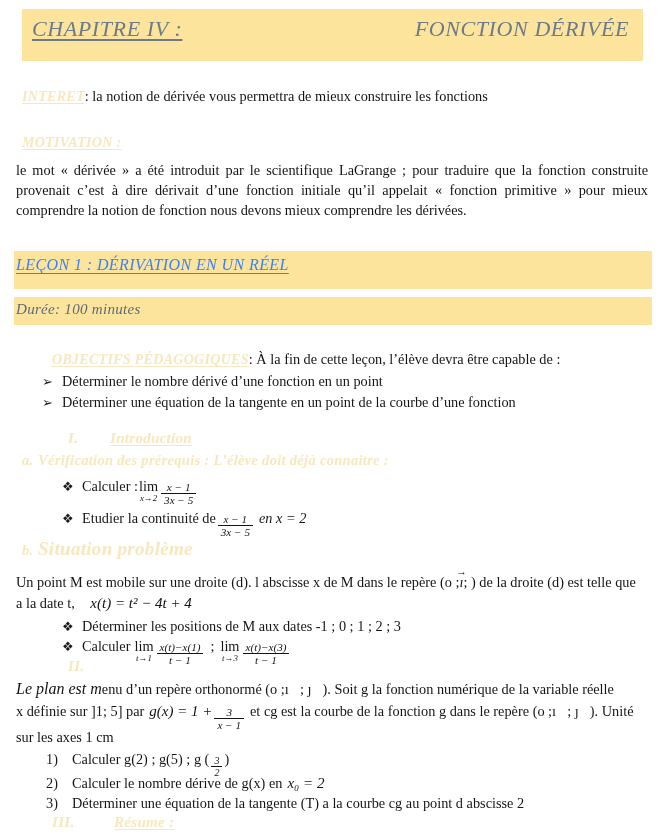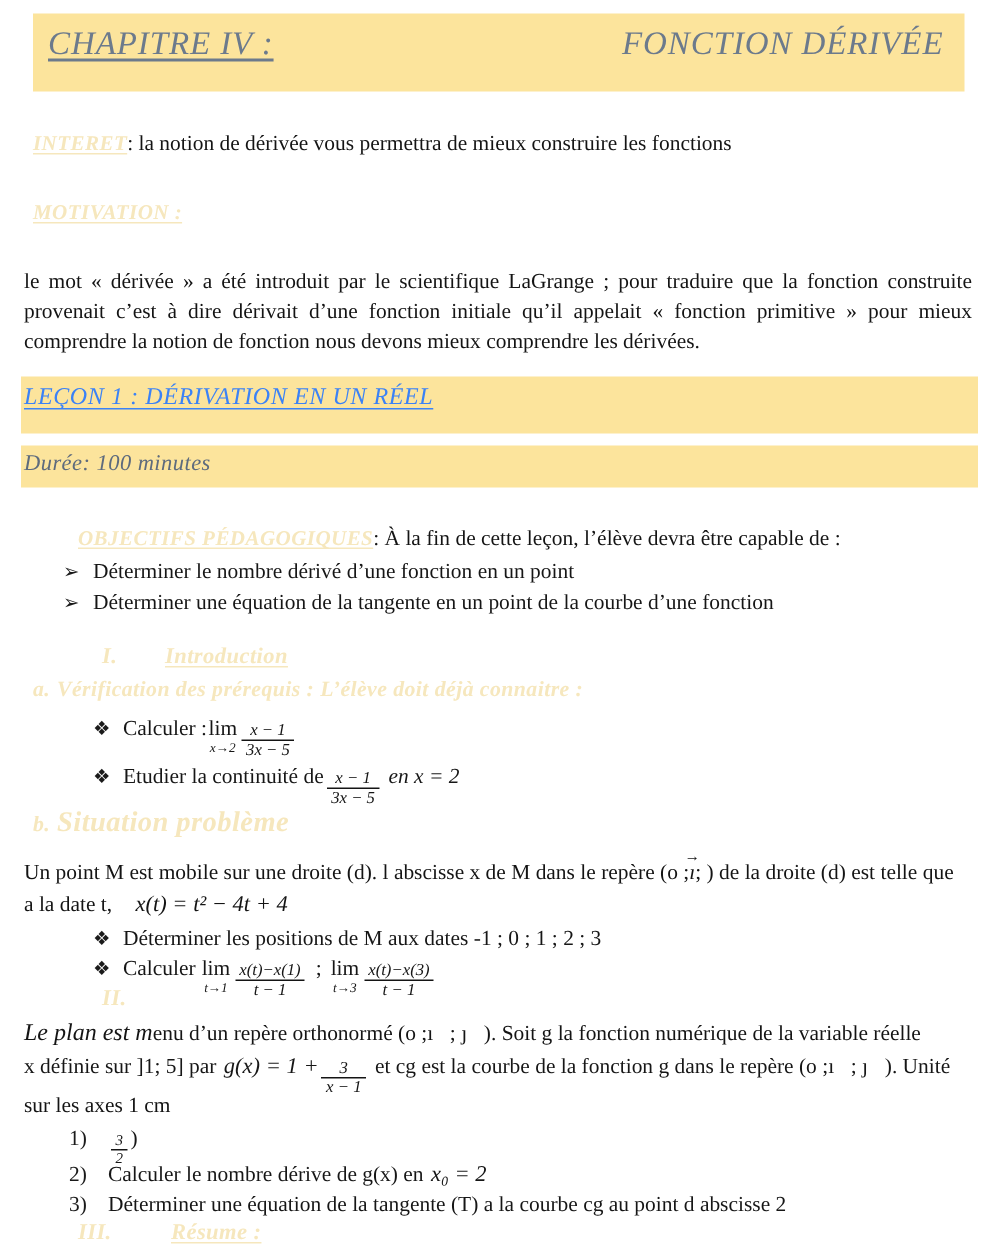--- a/index.html
+++ b/index.html
@@ -86,21 +86,20 @@
     text-underline-offset: 2px;
   }
 
   
   .para {
     position: absolute;
     font-size: 14.3px;
     line-height: 20px;
     text-align: justify;
     color: #141414;
-    margin-top: 18px;
   }
 
   .line { position: absolute; font-size: 14.3px; color: #141414; white-space: nowrap; }
 
   
   .bullet-row {
     position: absolute;
     display: flex;
     align-items: baseline;
     font-size: 14.3px;
@@ -280,20 +279,21 @@
       <span class="num">3</span>
       <span class="den">x − 1</span>
     </span>
     <span style="margin-left:4px;">et cg est la courbe de la fonction g dans le repère   (o ;ı⃗; ȷ⃗). Unité</span>
   </div>
 
   <div class="line" style="left:16px; top:729px;">sur les axes  1 cm</div>
 
   <div class="bullet-row" style="left:46px; top:751px;">
     <span class="num-mark">1)</span>
+    <span>Calculer g(2) ; g(5) ; g (</span>
     <span class="frac math" style="font-size:0.7em; vertical-align:-0.45em;">
       <span class="num">3</span>
       <span class="den">2</span>
     </span>
     <span>)</span>
   </div>
 
   <div class="bullet-row" style="left:46px; top:775px;">
     <span class="num-mark">2)</span>
     <span>Calculer le nombre dérive de g(x) en</span>

